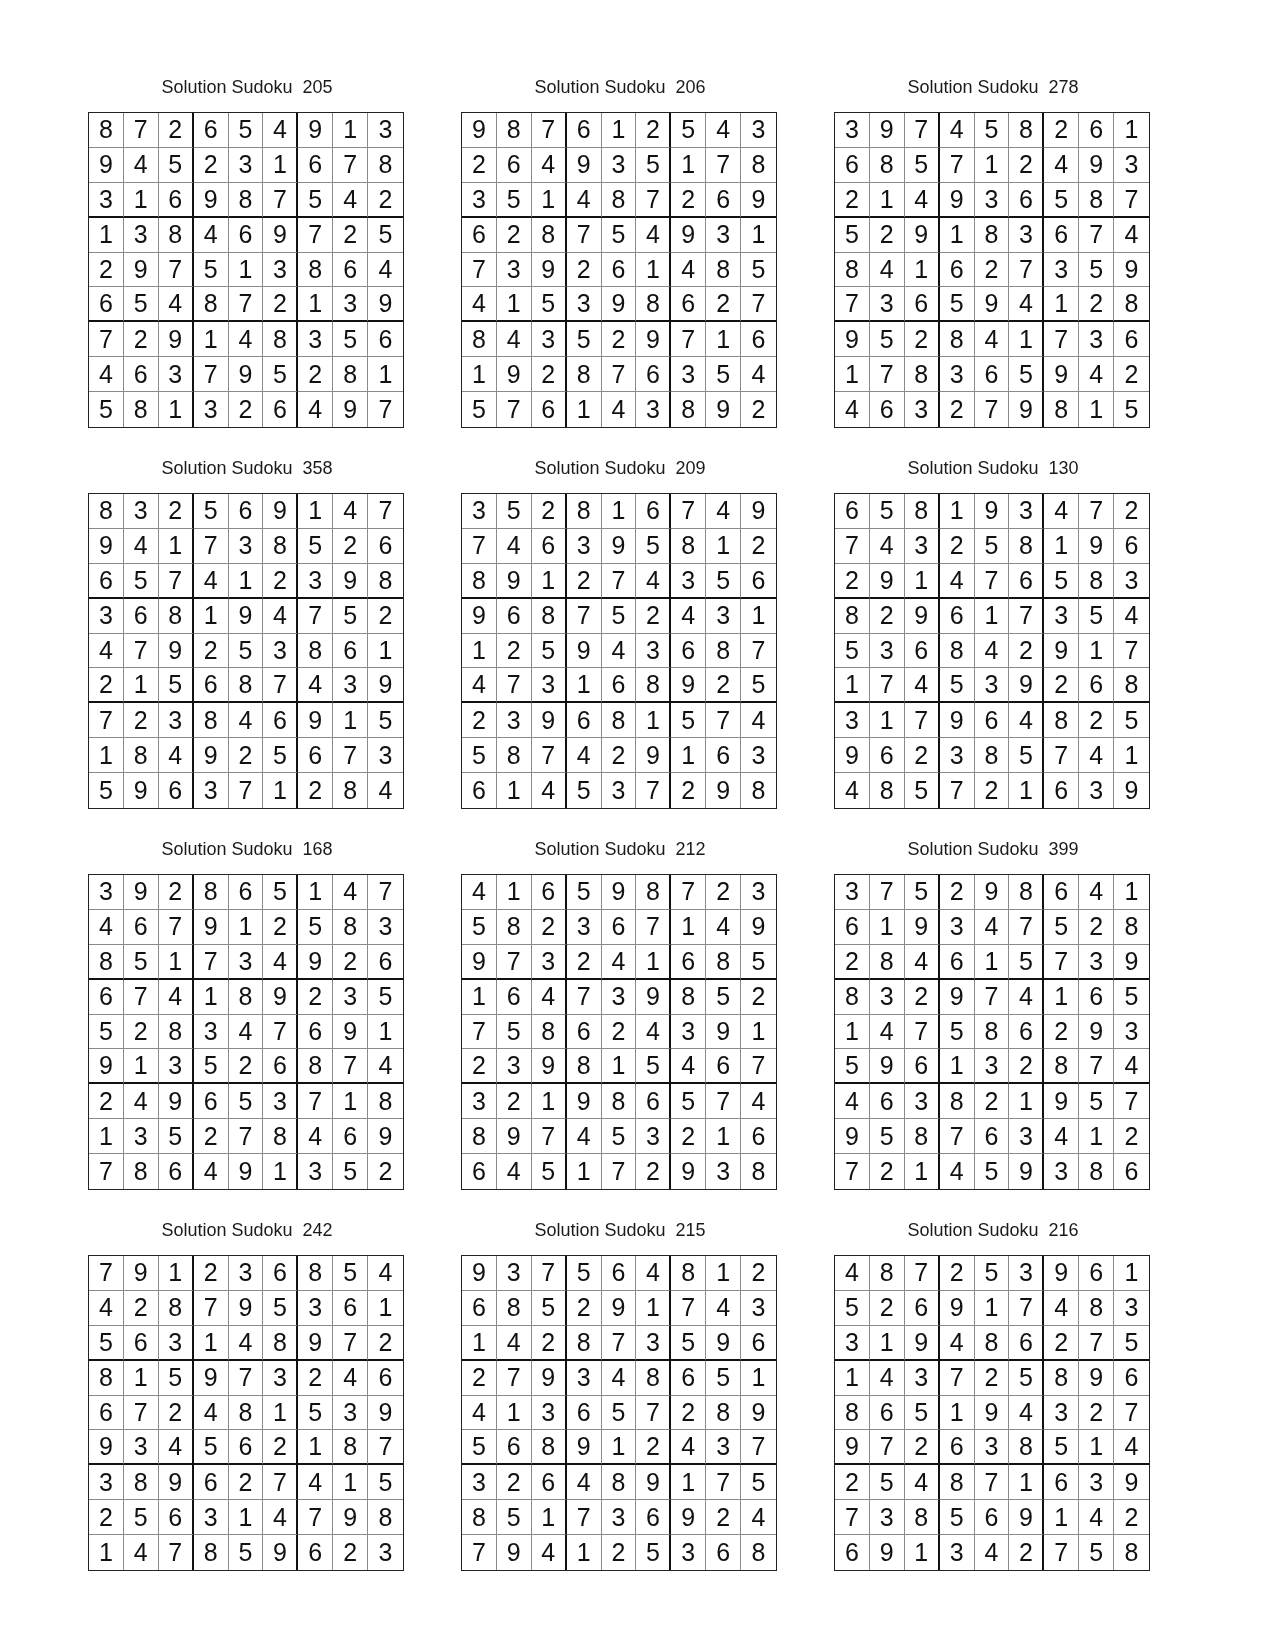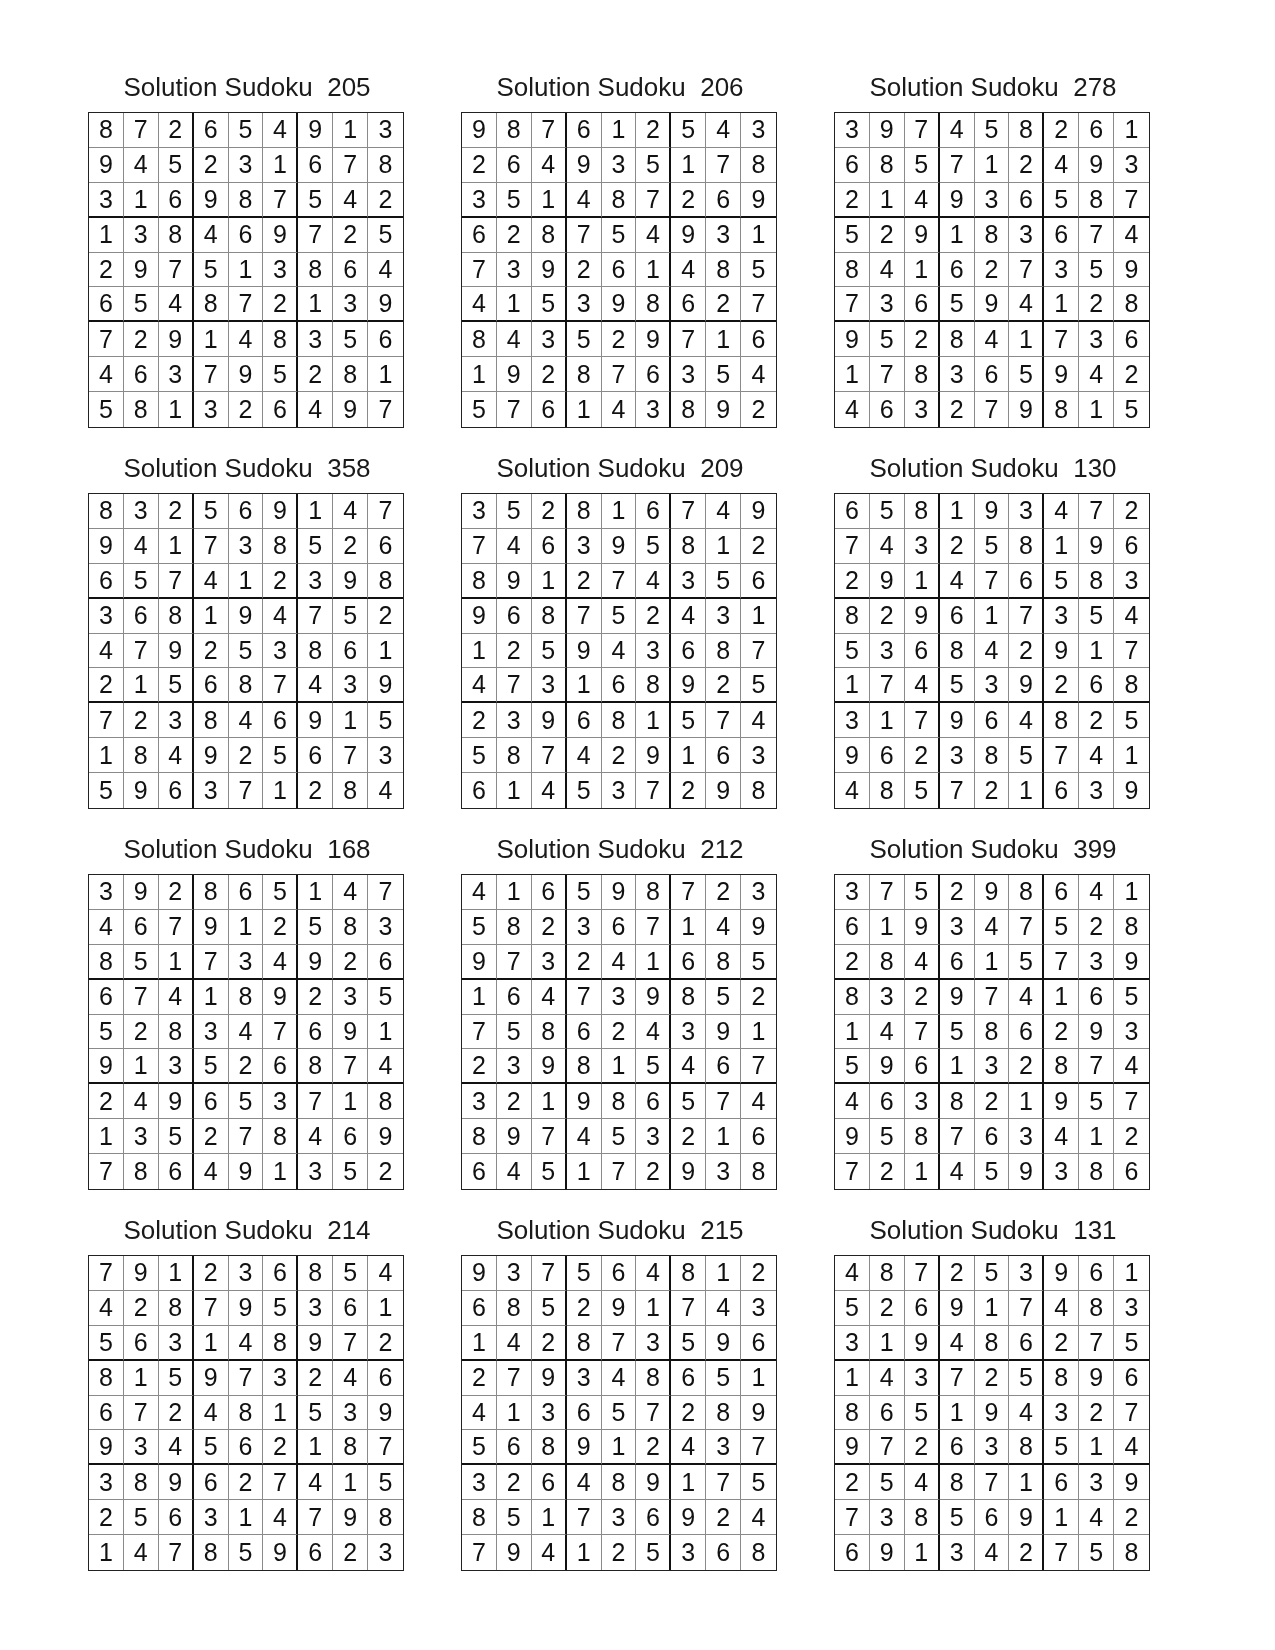--- a/index.html
+++ b/index.html
@@ -26,21 +26,21 @@
       position: absolute;
       width: 318px;
     }
     .puzzle-title {
       position: absolute;
       left: 0;
       width: 318px;
       top: -40px;
       height: 30px;
       text-align: center;
-      font-size: 26px;
+      font-size: 18px;
       line-height: 30px;
       color: #1a1a1a;
       white-space: pre;
     }
     .grid {
       position: absolute;
       left: 0;
       top: 0;
       width: 316px;
       height: 316px;
@@ -838,21 +838,21 @@
         <div class="cell r8 c2">1</div>
         <div class="cell r8 c3">4</div>
         <div class="cell r8 c4">5</div>
         <div class="cell r8 c5">9</div>
         <div class="cell r8 c6">3</div>
         <div class="cell r8 c7">8</div>
         <div class="cell r8 c8">6</div>
       </div>
     </div>
     <div class="puzzle" style="left: 88px; top: 1255px;">
-      <div class="puzzle-title">Solution Sudoku  214</div>
+      <div class="puzzle-title">Solution Sudoku  242</div>
       <div class="grid">
         <div class="cell r0 c0">7</div>
         <div class="cell r0 c1">9</div>
         <div class="cell r0 c2">1</div>
         <div class="cell r0 c3">2</div>
         <div class="cell r0 c4">3</div>
         <div class="cell r0 c5">6</div>
         <div class="cell r0 c6">8</div>
         <div class="cell r0 c7">5</div>
         <div class="cell r0 c8">4</div>
@@ -1010,21 +1010,21 @@
         <div class="cell r8 c2">4</div>
         <div class="cell r8 c3">1</div>
         <div class="cell r8 c4">2</div>
         <div class="cell r8 c5">5</div>
         <div class="cell r8 c6">3</div>
         <div class="cell r8 c7">6</div>
         <div class="cell r8 c8">8</div>
       </div>
     </div>
     <div class="puzzle" style="left: 834px; top: 1255px;">
-      <div class="puzzle-title">Solution Sudoku  131</div>
+      <div class="puzzle-title">Solution Sudoku  216</div>
       <div class="grid">
         <div class="cell r0 c0">4</div>
         <div class="cell r0 c1">8</div>
         <div class="cell r0 c2">7</div>
         <div class="cell r0 c3">2</div>
         <div class="cell r0 c4">5</div>
         <div class="cell r0 c5">3</div>
         <div class="cell r0 c6">9</div>
         <div class="cell r0 c7">6</div>
         <div class="cell r0 c8">1</div>

